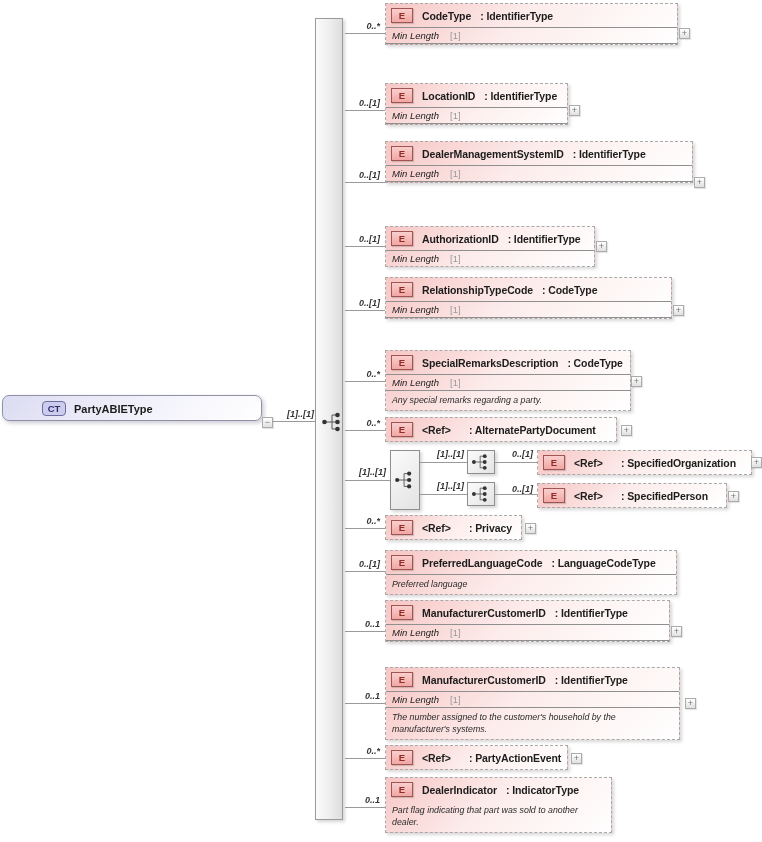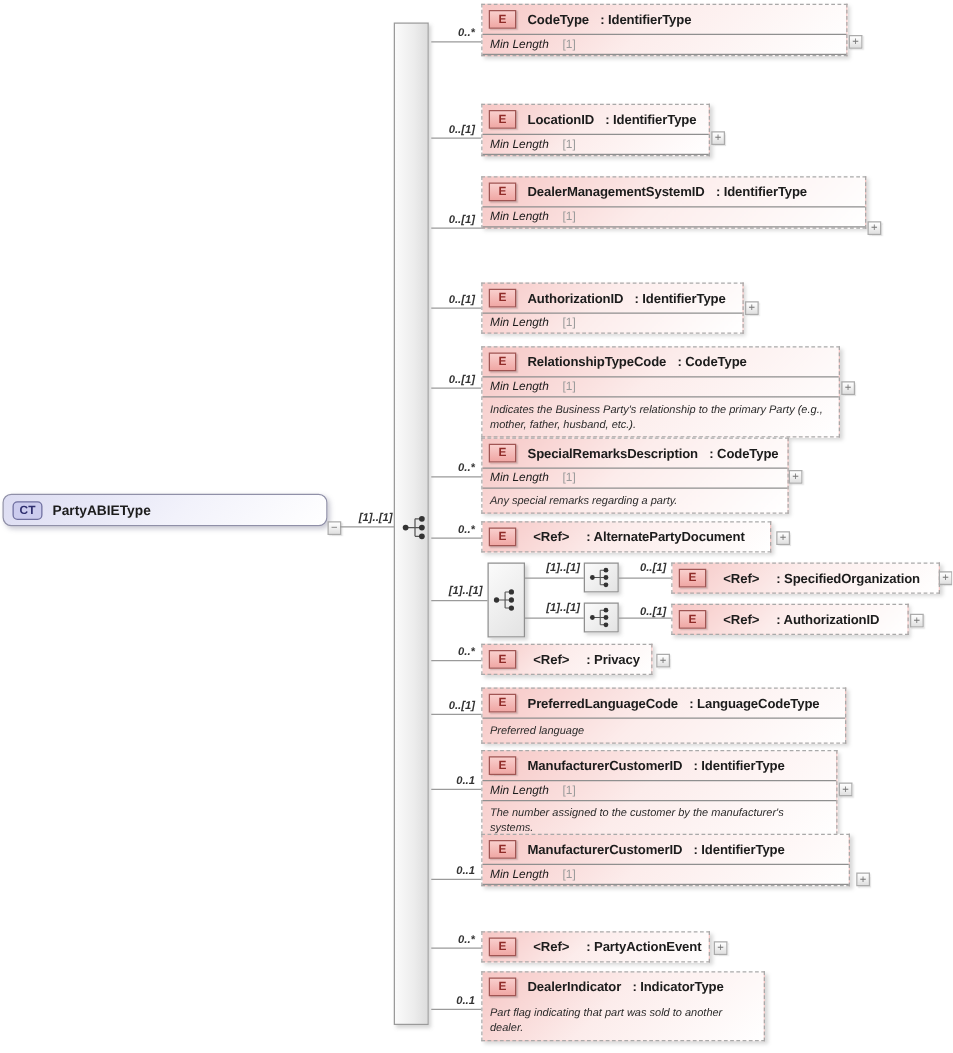--- a/index.html
+++ b/index.html
@@ -16,21 +16,21 @@
   .ebox { position:absolute; border:1px dashed #a9a9a9;
           background:linear-gradient(135deg,#f6c6c4 0%,#fceceb 45%,#ffffff 100%);
           box-shadow:2px 2px 3px rgba(120,120,120,.28); box-sizing:border-box; }
   .trow { display:flex; align-items:center; gap:9px; padding:4px 6px 4px 5px; }
   .ebadge { flex:none; width:20px; height:13px; border:1px solid #a05553;
             background:linear-gradient(180deg,#f9cfcd,#f0a7a4); color:#8f2b28;
             font-weight:bold; font-size:9.5px; display:flex; align-items:center;
             justify-content:center; box-shadow:1px 1px 1px rgba(0,0,0,.15); }
   .ename,.etype { font-weight:bold; font-size:10.5px; color:#1c1c1c;
                   white-space:nowrap; letter-spacing:-0.1px; }
-  .ref .ename { min-width:38px;text-align:center; }
+  .ref .ename { min-width:38px; }
   .frow { display:flex; padding:2px 6px; border-top:1px solid #8f8f8f;
           border-bottom:1px solid #8f8f8f; font-style:italic; font-size:9.5px; color:#1c1c1c; }
   .fname { width:58px; flex:none; }
   .fval { color:#9a9a9a; font-style:normal; }
   .edesc { padding:3px 6px 4px; font-style:italic; font-size:8.8px;
            line-height:12px; color:#2a2a2a; }
   .edesc.bt { border-top:1px solid #8f8f8f; }
   
   .plus,.minus { position:absolute; width:9px; height:9px;
                  background:linear-gradient(180deg,#ffffff,#e0e0e0);
@@ -45,21 +45,21 @@
   .vbar { position:absolute; left:315px; top:18px; width:28px; height:802px;
           border:1px solid #9a9a9a;
           background:linear-gradient(90deg,#fbfbfb 0%,#ececec 60%,#dddddd 100%);
           box-shadow:2px 2px 3px rgba(120,120,120,.3); box-sizing:border-box; }
   .seqicon { position:absolute; }
   
   .ctbox { position:absolute; left:2px; top:395px; width:260px;
            border:1px solid #9090a8; border-radius:7px;
            background:linear-gradient(135deg,#dcdcf2 0%,#f2f2fb 55%,#ffffff 100%);
            box-shadow:2px 2px 4px rgba(100,100,130,.35); box-sizing:border-box; }
-  .ct-title { display:flex; gap:8px; align-items:center; padding:5px 7px 4px; }
+  .ct-title { display:flex; gap:8px; align-items:center; padding:5px 7px 4px;margin-left:32px; }
   .ct-name { font-weight:bold; font-size:11px; color:#1c1c1c; }
   .ctbadge { flex:none; width:22px; height:13px; border:1px solid #6e6e9e;
              border-radius:4px; background:#ccccee; color:#2e2e6e; font-weight:bold;
              font-size:9.5px; display:flex; align-items:center; justify-content:center; }
   .ct-desc { border-top:1px solid #9090a8; padding:4px 7px 6px;
              font-style:italic; font-size:9.5px; line-height:12px; color:#222; }
 </style>
 </head>
 <body>
 
@@ -173,21 +173,20 @@
   <div class="ebox" style="left:385px;top:277px;width:287px">
     <div class="trow">
         <span class="ebadge">E</span>
         <span class="ename">RelationshipTypeCode</span>
         <span class="etype">: CodeType</span>
       </div>
     <div class="frow">
         <span class="fname">Min Length</span>
         <span class="fval">[1]</span>
       </div>
-    <div class="edesc">Indicates the Business Party's relationship to the primary Party (e.g., mother, father, husband, etc.).</div>
   </div>
   <span class="plus" style="left:673px;top:305px">+</span>
 
   <div class="ebox" style="left:385px;top:350px;width:246px">
     <div class="trow">
         <span class="ebadge">E</span>
         <span class="ename">SpecialRemarksDescription</span>
         <span class="etype">: CodeType</span>
       </div>
     <div class="frow">
@@ -261,21 +260,21 @@
         <span class="ename">&lt;Ref&gt;</span>
         <span class="etype">: SpecifiedOrganization</span>
       </div>
   </div>
   <span class="plus" style="left:751px;top:457px">+</span>
 
   <div class="ebox ref" style="left:537px;top:483px;width:190px">
     <div class="trow">
         <span class="ebadge">E</span>
         <span class="ename">&lt;Ref&gt;</span>
-        <span class="etype">: AuthorizationID</span>
+        <span class="etype">: SpecifiedPerson</span>
       </div>
   </div>
   <span class="plus" style="left:728px;top:491px">+</span>
 
   <div class="ebox ref" style="left:385px;top:515px;width:137px">
     <div class="trow">
         <span class="ebadge">E</span>
         <span class="ename">&lt;Ref&gt;</span>
         <span class="etype">: Privacy</span>
       </div>
@@ -294,34 +293,34 @@
   <div class="ebox" style="left:385px;top:600px;width:285px">
     <div class="trow">
         <span class="ebadge">E</span>
         <span class="ename">ManufacturerCustomerID</span>
         <span class="etype">: IdentifierType</span>
       </div>
     <div class="frow">
         <span class="fname">Min Length</span>
         <span class="fval">[1]</span>
       </div>
-    <div class="edesc">The number assigned to the customer by the manufacturer's systems.</div>
   </div>
   <span class="plus" style="left:671px;top:626px">+</span>
 
   <div class="ebox" style="left:385px;top:667px;width:295px">
     <div class="trow">
         <span class="ebadge">E</span>
         <span class="ename">ManufacturerCustomerID</span>
         <span class="etype">: IdentifierType</span>
       </div>
     <div class="frow">
         <span class="fname">Min Length</span>
         <span class="fval">[1]</span>
       </div>
+    <div class="edesc">The number assigned to the customer's household by the manufacturer's systems.</div>
   </div>
   <span class="plus" style="left:685px;top:698px">+</span>
 
   <div class="ebox ref" style="left:385px;top:745px;width:183px">
     <div class="trow">
         <span class="ebadge">E</span>
         <span class="ename">&lt;Ref&gt;</span>
         <span class="etype">: PartyActionEvent</span>
       </div>
   </div>

